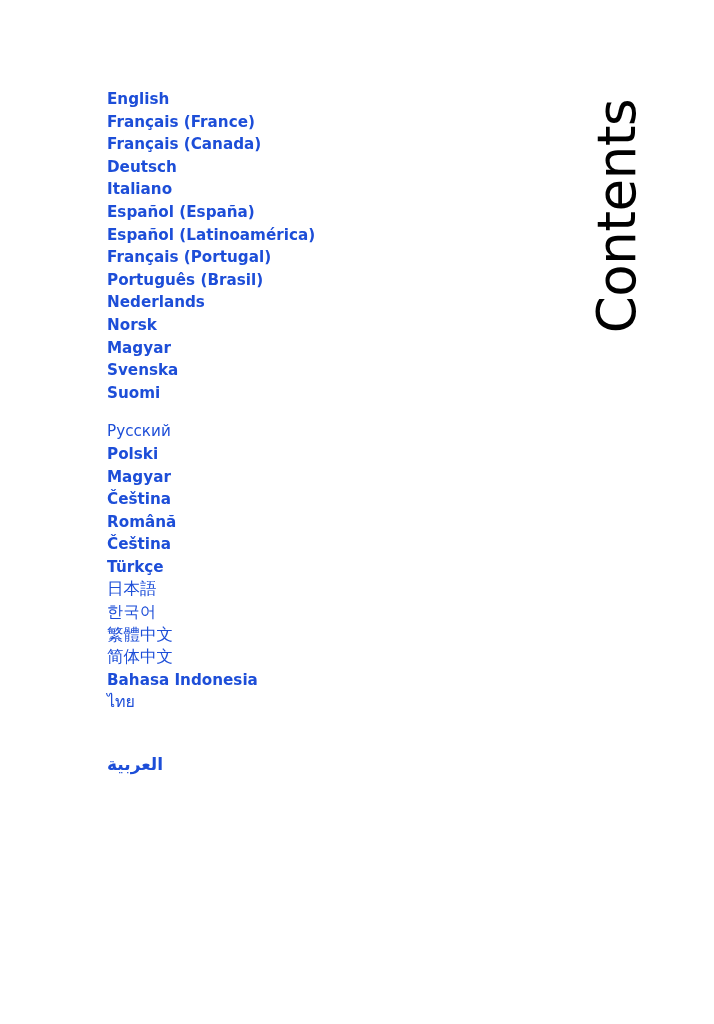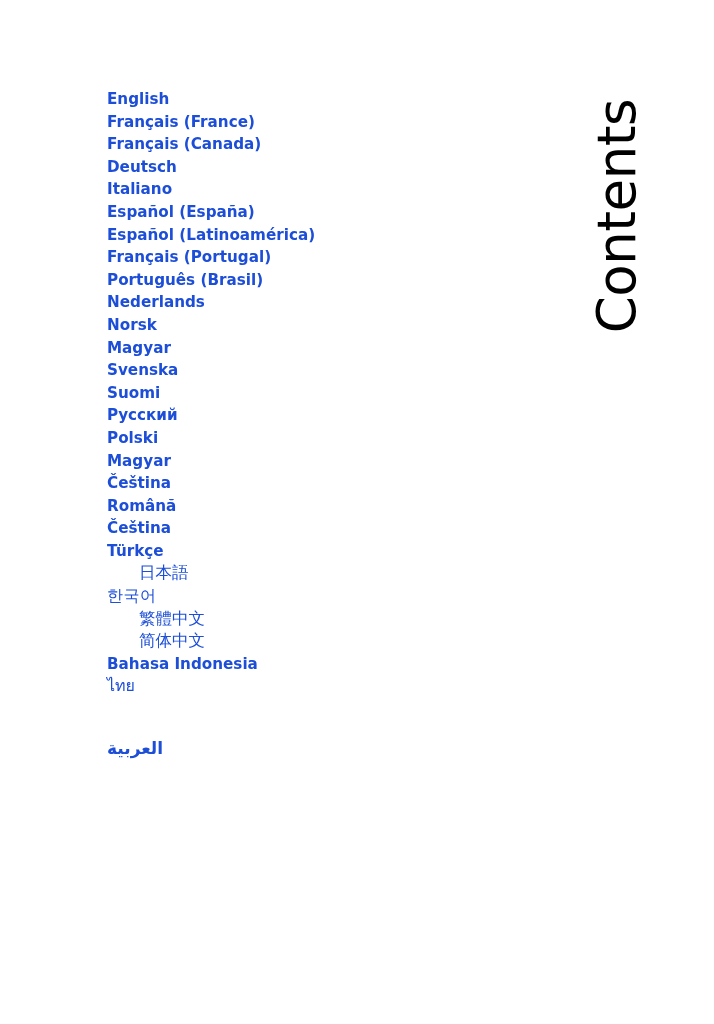--- a/index.html
+++ b/index.html
@@ -57,23 +57,23 @@
   #language-list li {
     height: 22.6px;
     line-height: 22.6px;
     font-size: 15.2px;
     font-weight: 700;
     white-space: nowrap;
     color: #1d4ed8;
   }
   
   #language-list li.script-latin   { font-weight: 700; }
-  #language-list li.script-cyrillic{ font-weight: 700; }
+  #language-list li.script-cyrillic{ font-weight: 400; margin-top: 16px; }
   #language-list li.script-greek   { font-weight: 700; }
-  #language-list li.script-cjk     { font-weight: 400; font-size: 16.5px; margin-left: 32px; }
+  #language-list li.script-cjk     { font-weight: 400; font-size: 16.5px; }
   #language-list li.script-hangul  { font-weight: 400; font-size: 16px; letter-spacing: 0.5px; }
   #language-list li.script-thai    { font-weight: 400; font-size: 16px; }
   #language-list li.script-arabic  {
     font-weight: 700;
     font-size: 17px;
     direction: rtl;
     text-align: left;
     height: 26px;
     line-height: 26px;
     margin-top: 37px;

